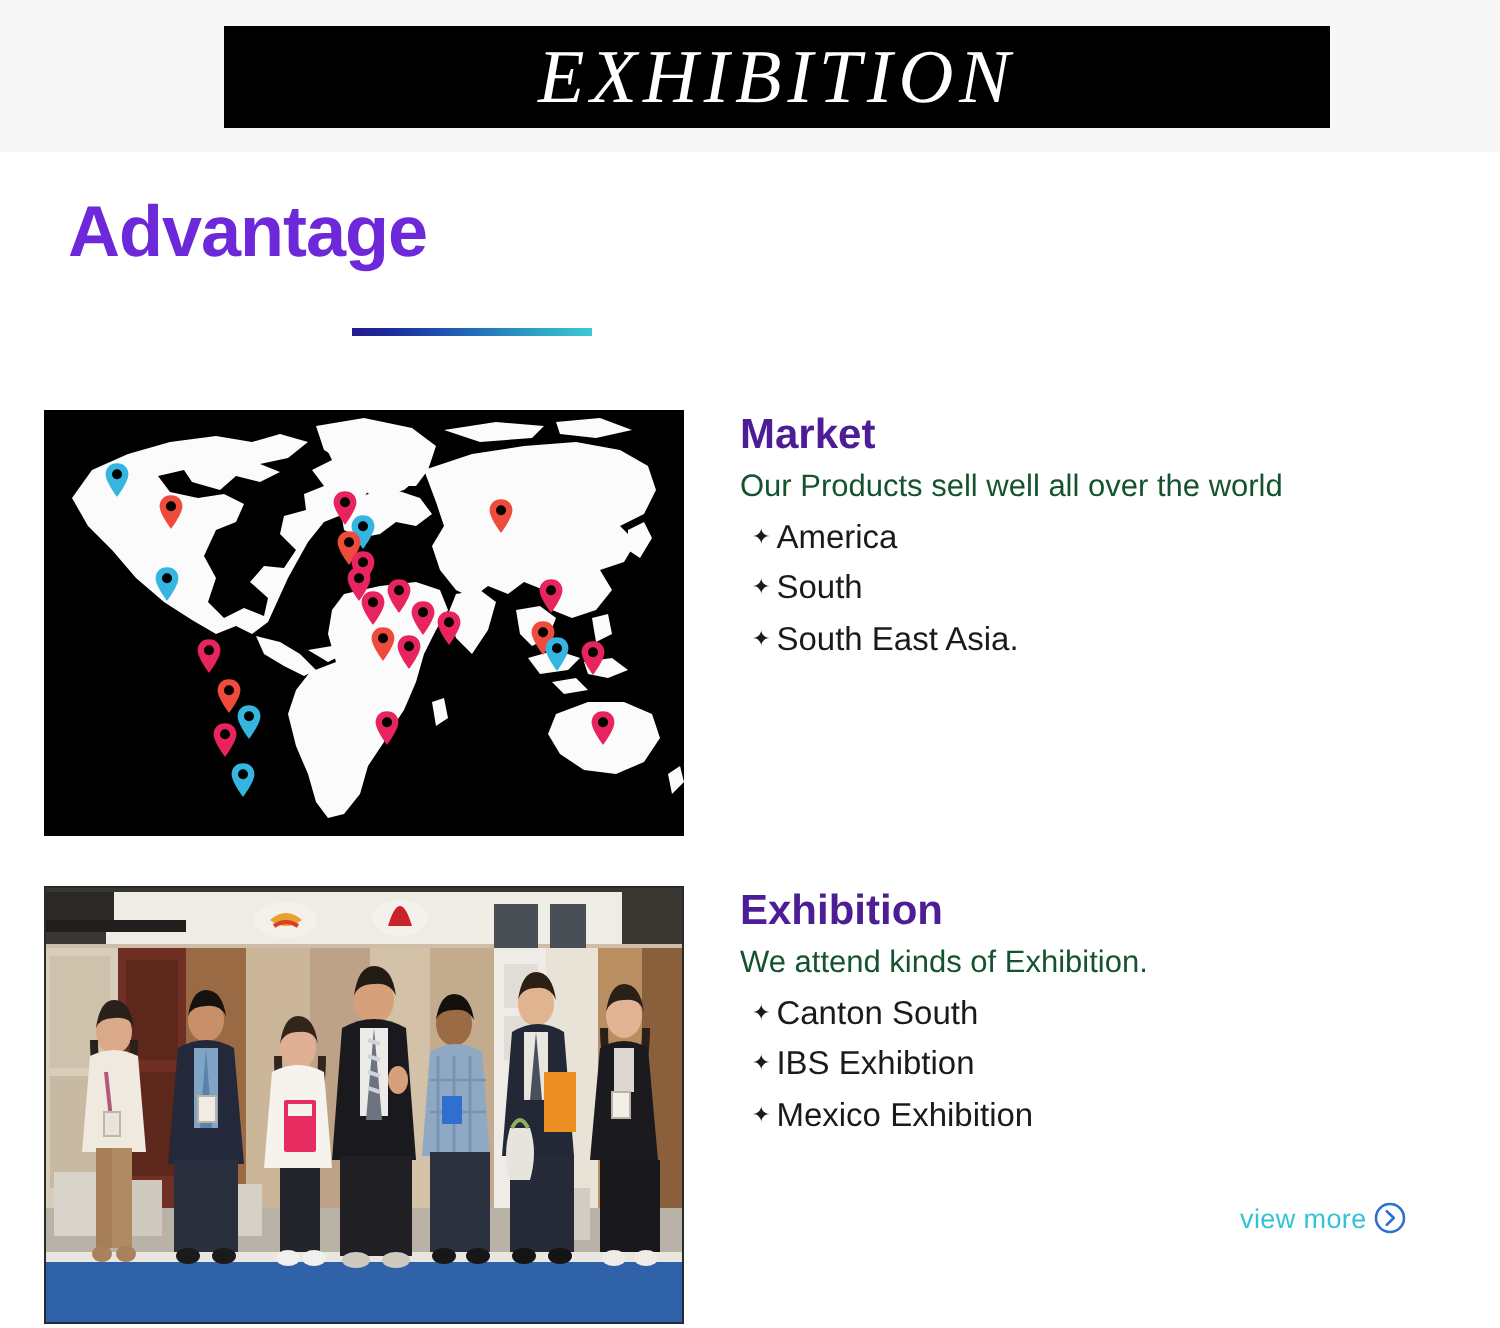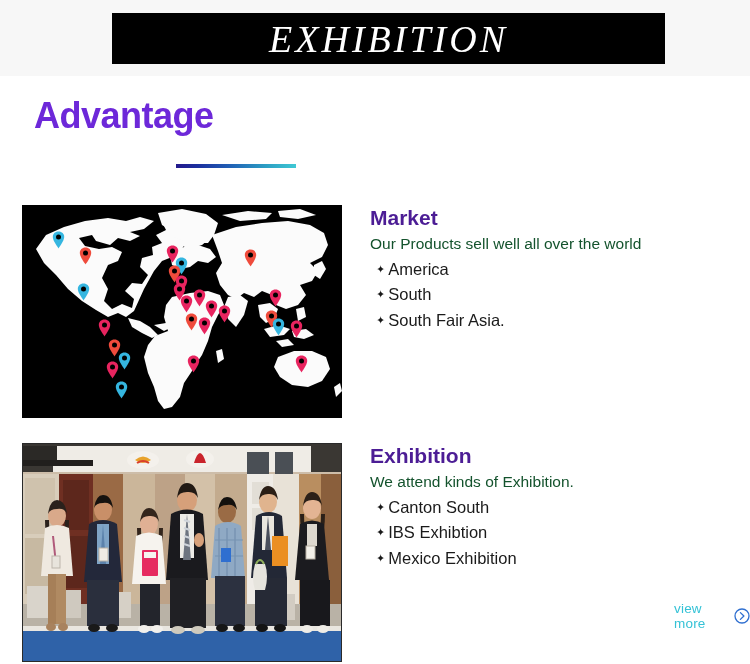--- a/index.html
+++ b/index.html
@@ -118,21 +118,21 @@
 
   
   .view-more {
     position: absolute;
     display: flex;
     align-items: center;
     gap: 4px;
     text-decoration: none;
     cursor: pointer;
   }
-  #view-more-market { left: 674px; top: 396px; }
+  #view-more-market { left: 620px; top: 396px; }
   .view-more-label {
     font-size: 13.5px;
     color: #35c2d6;
     letter-spacing: 0.2px;
   }
   .chev-circle {
     width: 16px; height: 16px;
     flex: 0 0 16px;
   }
 
@@ -391,21 +391,21 @@
         <li>
           <span class="bullet-mark">✦</span>
           <span>America</span>
         </li>
         <li>
           <span class="bullet-mark">✦</span>
           <span>South</span>
         </li>
         <li>
           <span class="bullet-mark">✦</span>
-          <span>South Fair Asia.</span>
+          <span>South East Asia.</span>
         </li>
       </ul>
   </div>
 
   <a class="view-more" id="view-more-market">
     <span class="view-more-label">view more</span>
     <span class="chev-circle">
       <svg viewBox="0 0 16 16">
         <circle cx="8" cy="8" r="7" fill="none" stroke="#2f6fd0" stroke-width="1.3"></circle>
         <path d="M6.4 4.6 L9.9 8 L6.4 11.4" fill="none" stroke="#2f6fd0" stroke-width="1.3" stroke-linecap="round" stroke-linejoin="round"></path>

